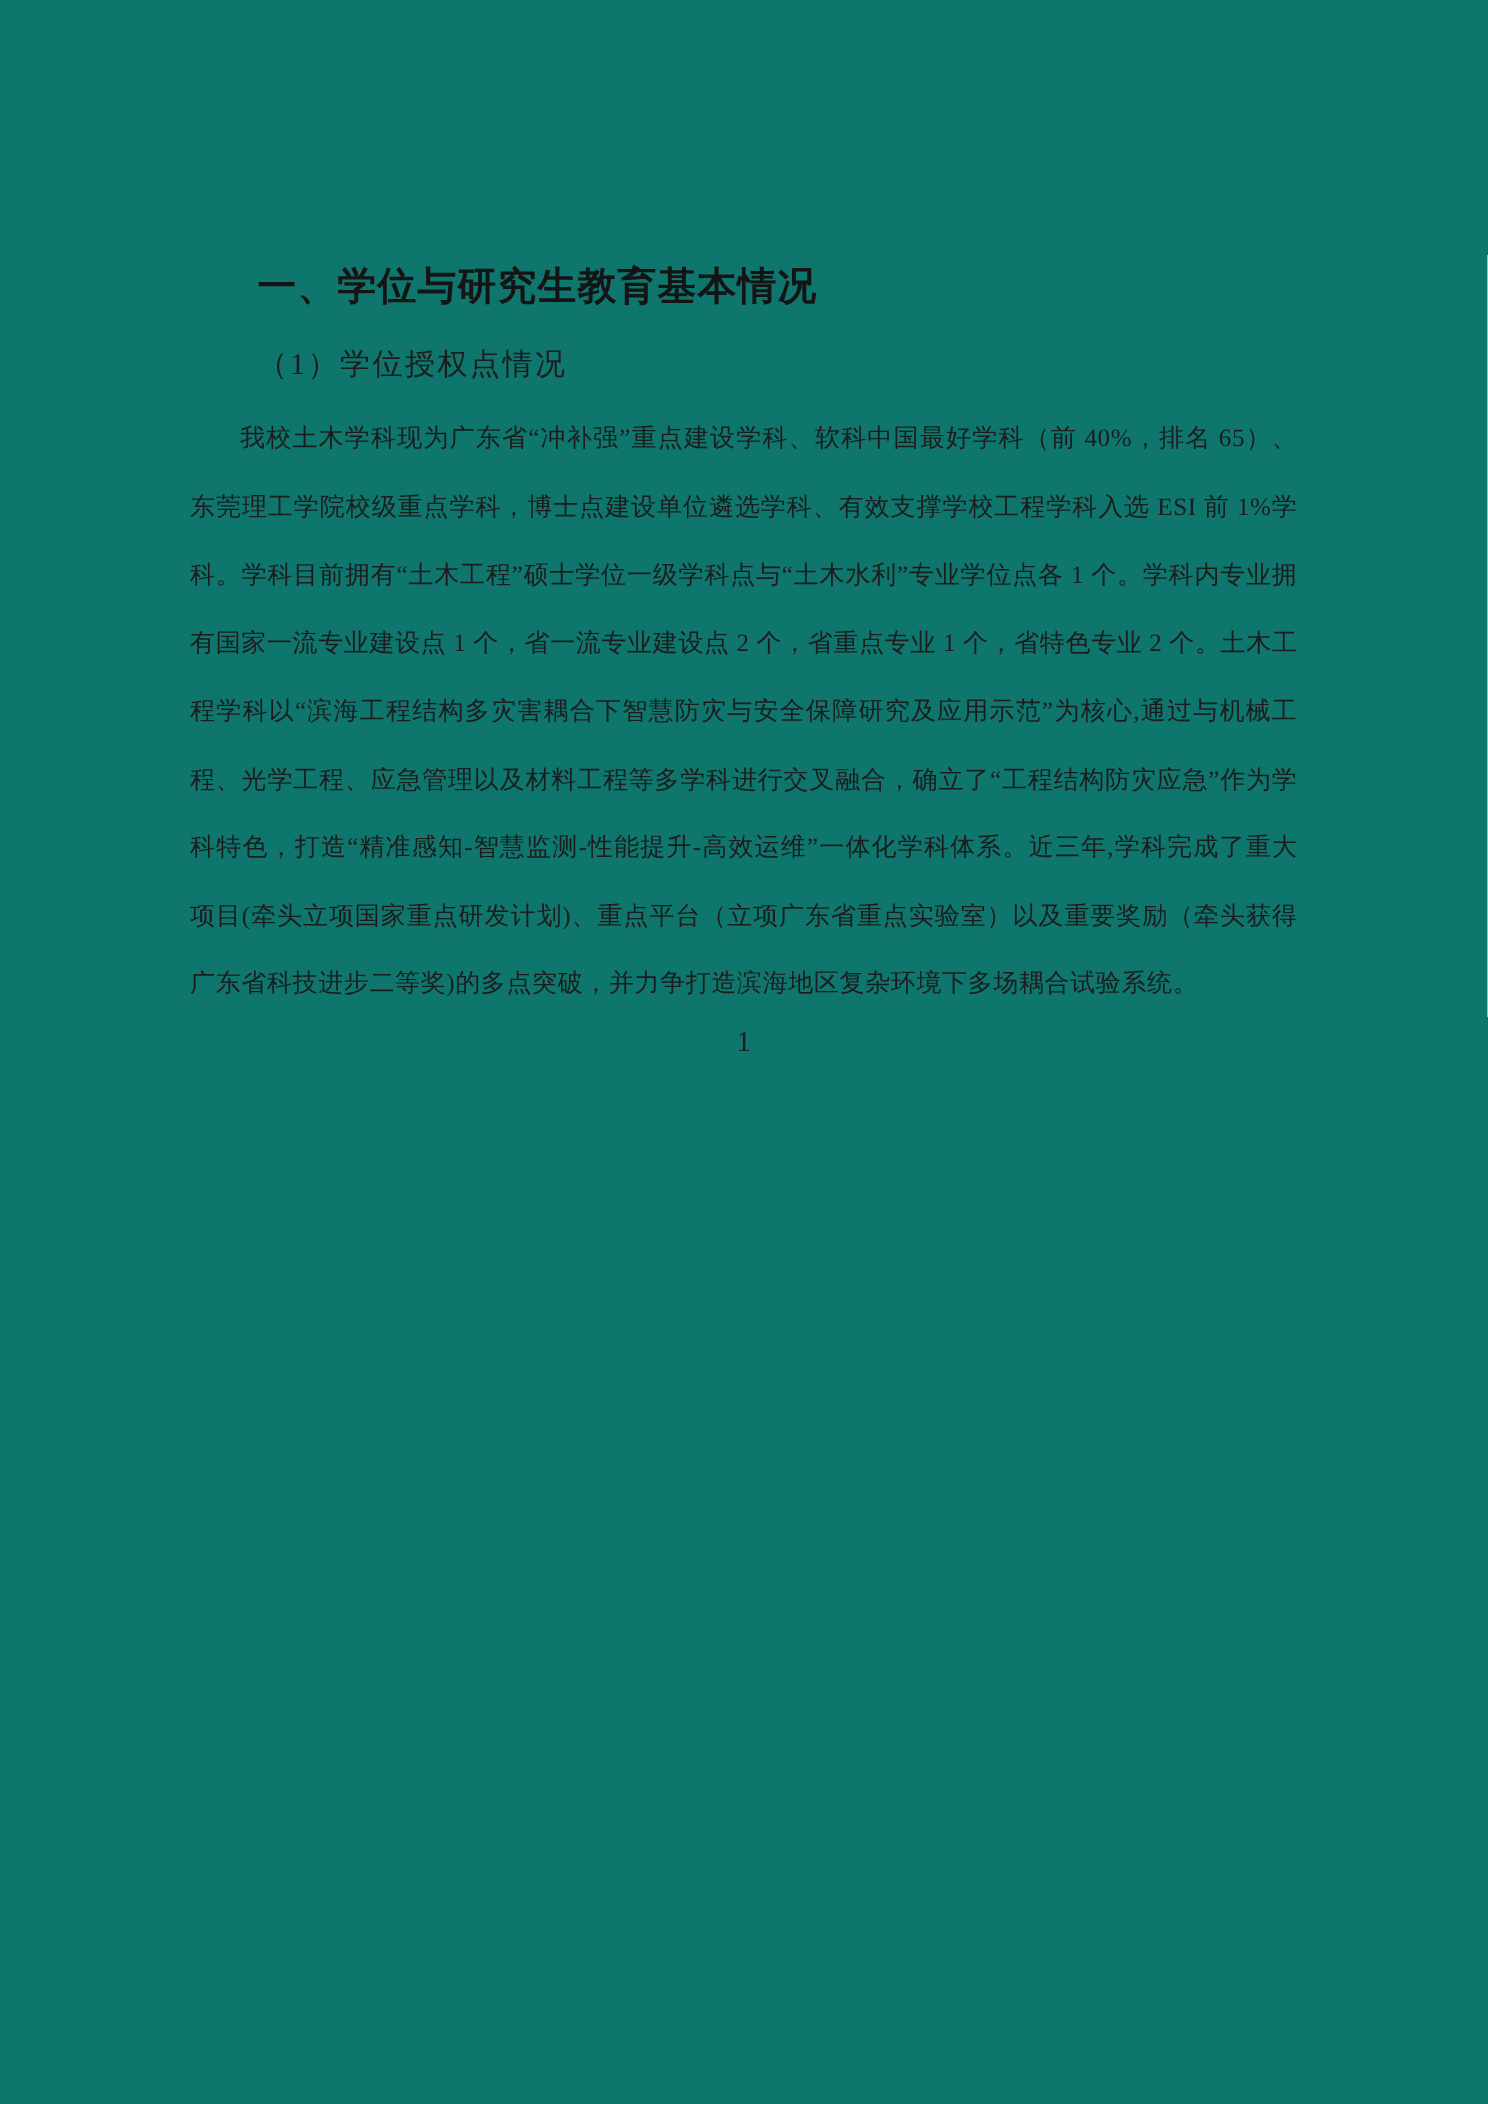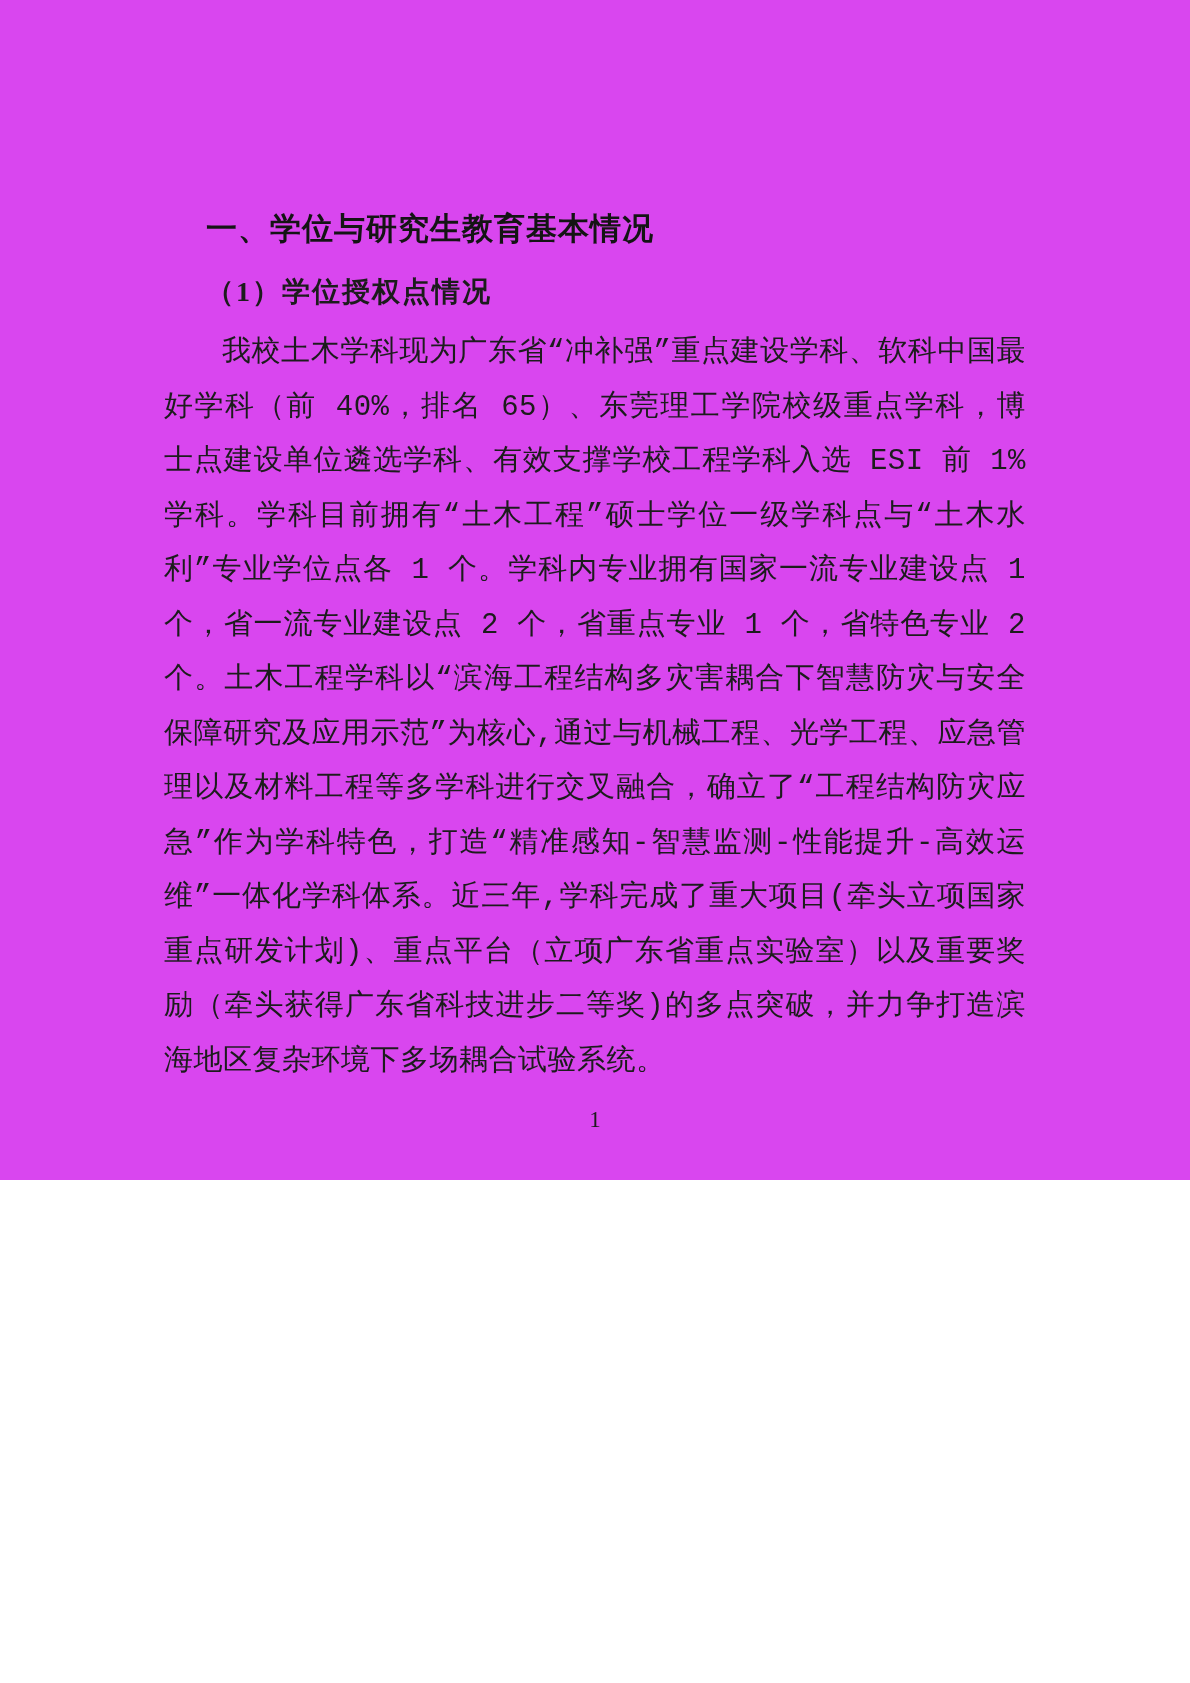--- a/index.html
+++ b/index.html
@@ -3,22 +3,22 @@
 <meta charset="utf-8">
 <style>
   html, body {
     margin: 0;
     padding: 0;
     background: #ffffff;
   }
   .page {
     position: relative;
     width: 1190px;
-    height: 1180px;
-    background: #d946ef;
+    height: 1683px;
+    background: #0f766e;
     box-sizing: border-box;
     overflow: hidden;
     color: #1c1c1c;
   }
   .content {
     position: absolute;
     left: 148px;
     top: 0;
     width: 894px;
   }
@@ -28,31 +28,31 @@
     font-weight: bold;
     font-size: 31px;
     line-height: 38px;
     text-indent: 58px;
     color: #141414;
     letter-spacing: 1px;
   }
   .subsection-heading {
     margin: 0 0 14px 0;
     font-family: "Liberation Serif", "DejaVu Serif", serif;
-    font-weight: bold;
-    font-size: 28px;
+    font-weight: normal;
+    font-size: 24px;
     line-height: 36px;
     text-indent: 58px;
     color: #1c1c1c;
     letter-spacing: 2px;
   }
   .body-para {
-    margin: 16px;
-    font-family: Liberation Mono, monospace;
-    font-size: 29px;
+    margin: 4px;
+    font-family: Liberation Serif, serif;
+    font-size: 20px;
     line-height: 54.5px;
     text-align: justify;
     text-justify: inter-character;
     text-indent: 2em;
     color: #1c1c1c;
     letter-spacing: 0.5px;
   }
   .page-number {
     margin-top: 2px;
     text-align: center;

